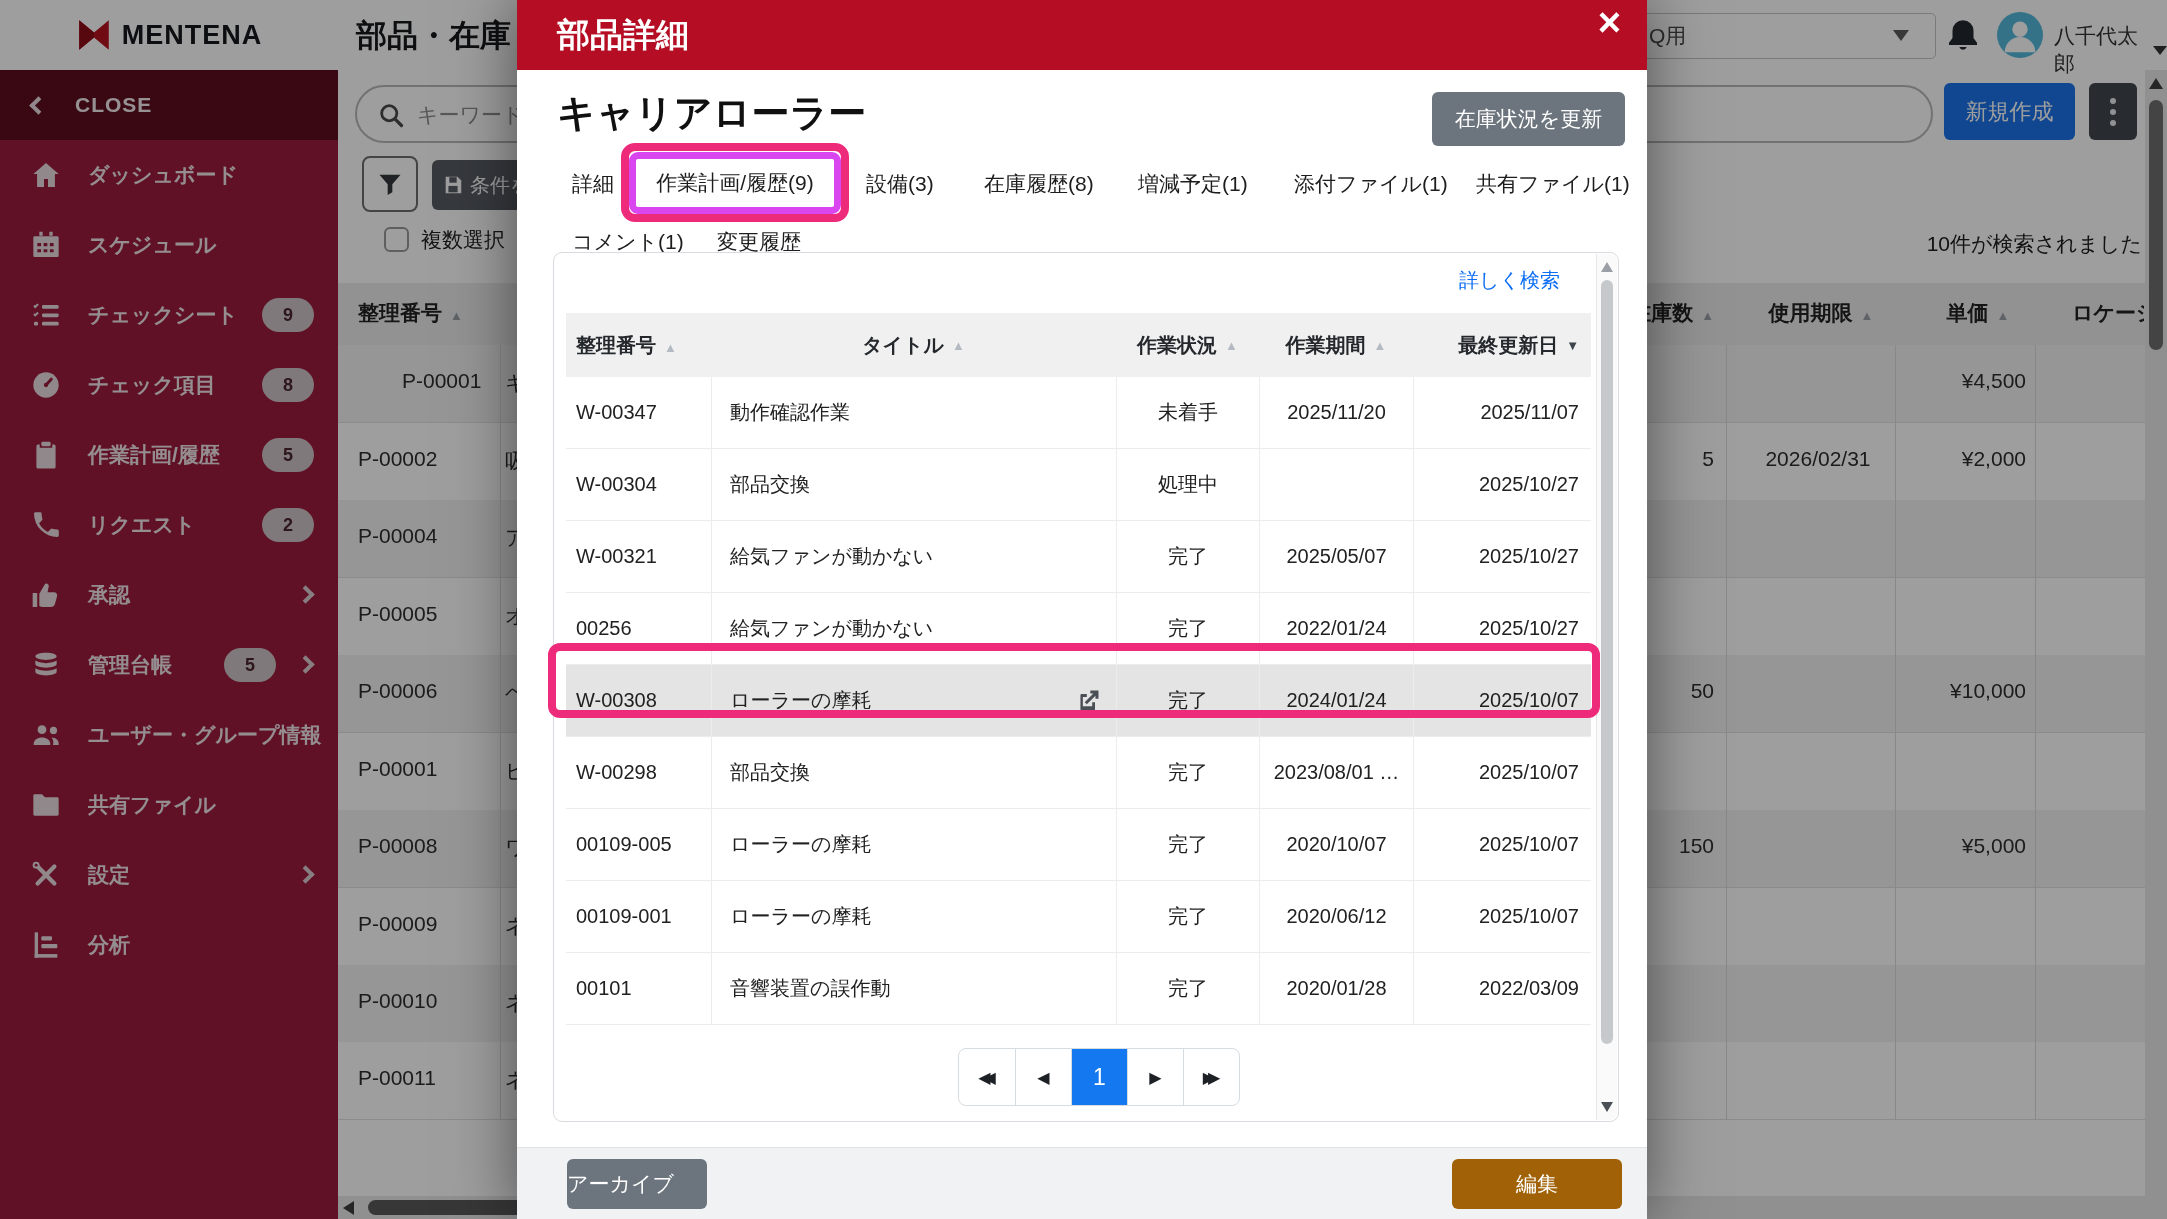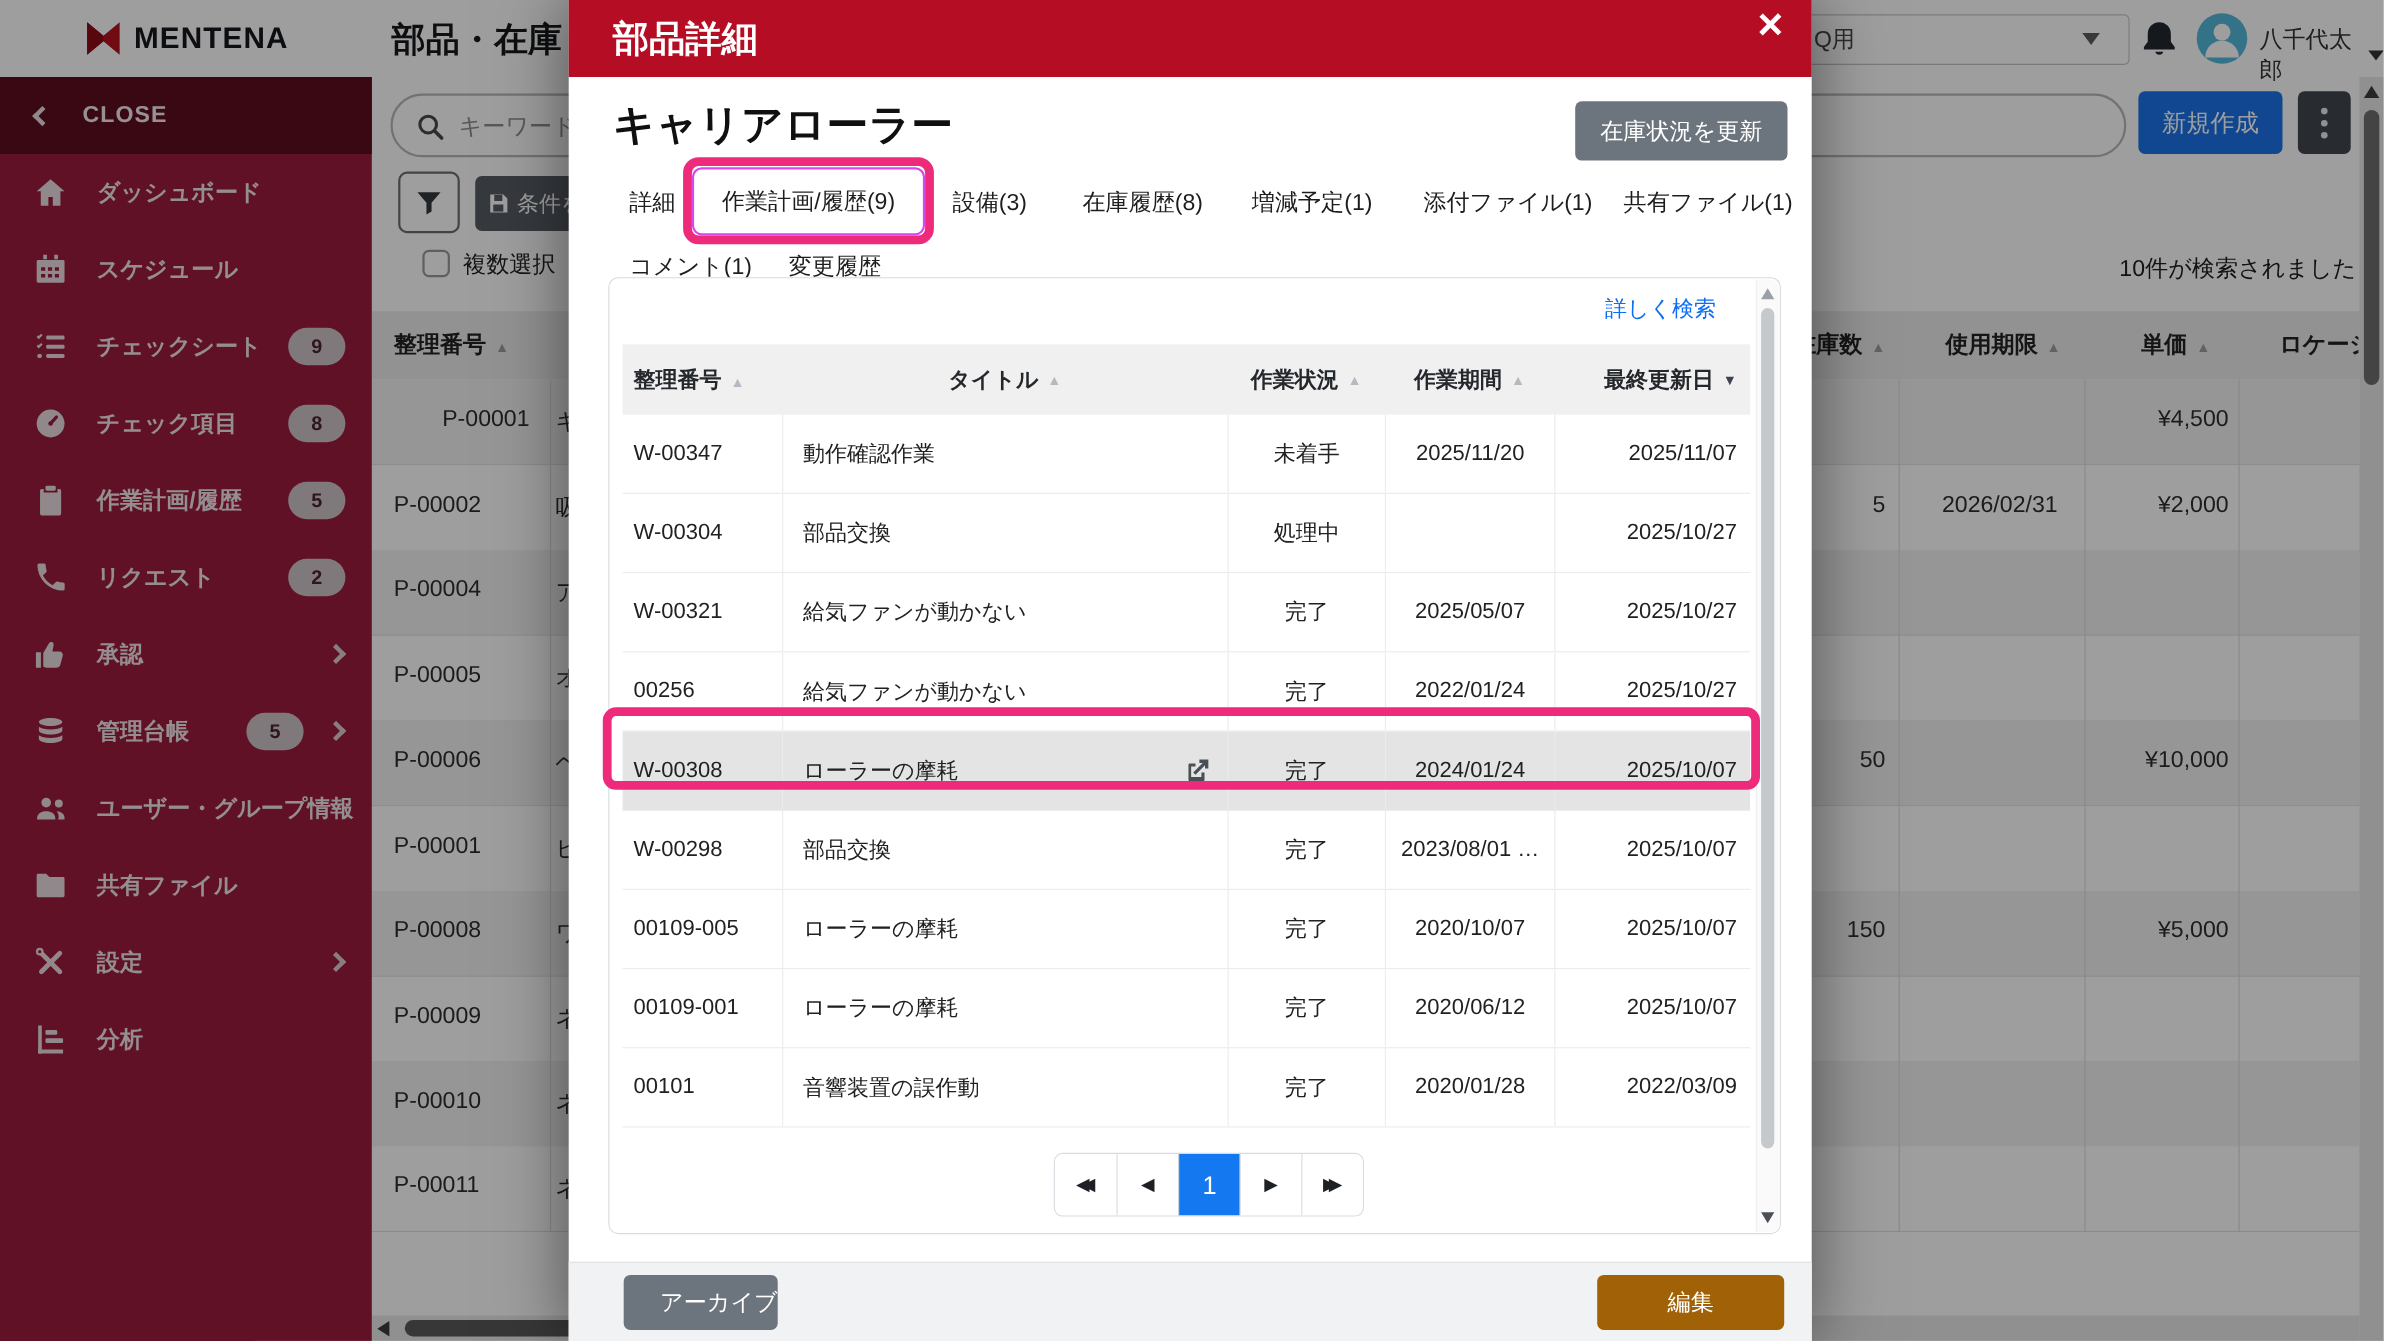--- a/index.html
+++ b/index.html
@@ -68,21 +68,21 @@
   
   .modal{position:absolute;left:517px;top:0;width:1130px;height:1219px;background:#fff;z-index:10;
          box-shadow:0 0 60px rgba(0,0,0,0.5);}
   .m-header{position:absolute;left:0;top:0;width:100%;height:70px;background:#b50d23;}
   .m-title{position:absolute;left:40px;top:13px;color:#fff;font-size:33px;font-weight:700;}
   .m-close{position:absolute;right:26px;top:2px;color:#fff;font-size:40px;font-weight:700;line-height:1;}
   .part-name{position:absolute;left:40px;top:88px;font-size:38px;font-weight:700;color:#101010;}
   .btn-update{position:absolute;left:915px;top:92px;width:193px;height:54px;background:#6c757d;color:#fff;
         font-size:21px;border-radius:6px;display:flex;align-items:center;justify-content:center;}
   .tab{position:absolute;top:170px;font-size:21px;color:#1d1d1d;white-space:nowrap;}
-  .tab.active{top:152px;left:112px;width:212px;height:62px;border:2px solid #d946ef;border-radius:9px;background:#fff;
+  .tab.active{top:152px;left:112px;width:212px;height:62px;border:7px solid #d946ef;border-radius:9px;background:#fff;
         display:flex;align-items:center;justify-content:center;}
   .tab.row2{top:228px;}
   .m-container{position:absolute;left:36px;top:252px;width:1066px;height:870px;border:1px solid #d8dce0;border-radius:9px;background:#fff;}
   .detail-link{position:absolute;right:58px;top:14px;font-size:20px;color:#0b6ef5;}
   .m-table{position:absolute;left:12px;top:60px;width:1025px;}
   .m-hrow{display:grid;grid-template-columns:145px 405px 143px 154px 178px;background:#f0f0f0;height:64px;align-items:center;}
   .m-hcell{font-size:20px;font-weight:700;color:#24282c;white-space:nowrap;}
   .m-row{display:grid;grid-template-columns:145px 405px 143px 154px 178px;height:72px;align-items:center;border-bottom:1px solid #ececec;}
   .m-row.hl{background:#e4e4e4;}
   .m-cell{font-size:20px;color:#212121;white-space:nowrap;height:100%;display:flex;align-items:center;}
@@ -98,21 +98,21 @@
   .pg-btn{width:56px;height:56px;display:flex;align-items:center;justify-content:center;font-size:16px;color:#1d2126;border-left:1px solid #d7dce1;}
   .pg-btn:first-child{border-left:none;}
   .pg-btn.dbl{letter-spacing:-7px;padding-right:7px;}
   .pg-btn.cur{background:#1478f0;color:#fff;font-size:23px;}
   .m-sb{position:absolute;right:1px;top:1px;width:21px;height:866px;background:#fafafa;border-left:1px solid #e7e7e7;border-radius:0 8px 8px 0;}
   .m-sb .up{position:absolute;left:4px;top:8px;width:0;height:0;border-left:6px solid transparent;border-right:6px solid transparent;border-bottom:10px solid #9aa0a6;}
   .m-sb .dn{position:absolute;left:4px;bottom:8px;width:0;height:0;border-left:6px solid transparent;border-right:6px solid transparent;border-top:10px solid #4b5056;}
   .m-sb .th{position:absolute;left:4px;top:26px;width:12px;height:764px;background:#c6c9cc;border-radius:6px;}
   .m-footer{position:absolute;left:0;top:1147px;width:100%;height:72px;background:#f1f2f4;border-top:1px solid #dfe3e6;}
   .btn-archive{position:absolute;left:50px;top:11px;width:140px;height:50px;background:#6c757d;color:#fff;font-size:21px;
-        border-radius:6px;display:flex;align-items:center;justify-content:flex-end;}
+        border-radius:6px;display:flex;align-items:center;justify-content:flex-start;}
   .btn-edit{position:absolute;left:935px;top:11px;width:170px;height:50px;background:#a16207;color:#fff;font-size:21px;
         border-radius:6px;display:flex;align-items:center;justify-content:center;}
   
   .anno{position:absolute;border:8px solid #ee2b7b;background:transparent;z-index:30;}
   .anno.tab-box{left:621px;top:143px;width:228px;height:79px;border-radius:14px;}
   .anno.row-box{left:548px;top:643px;width:1052px;height:75px;border-radius:12px;}
 </style>
 </head>
 <body>
 

